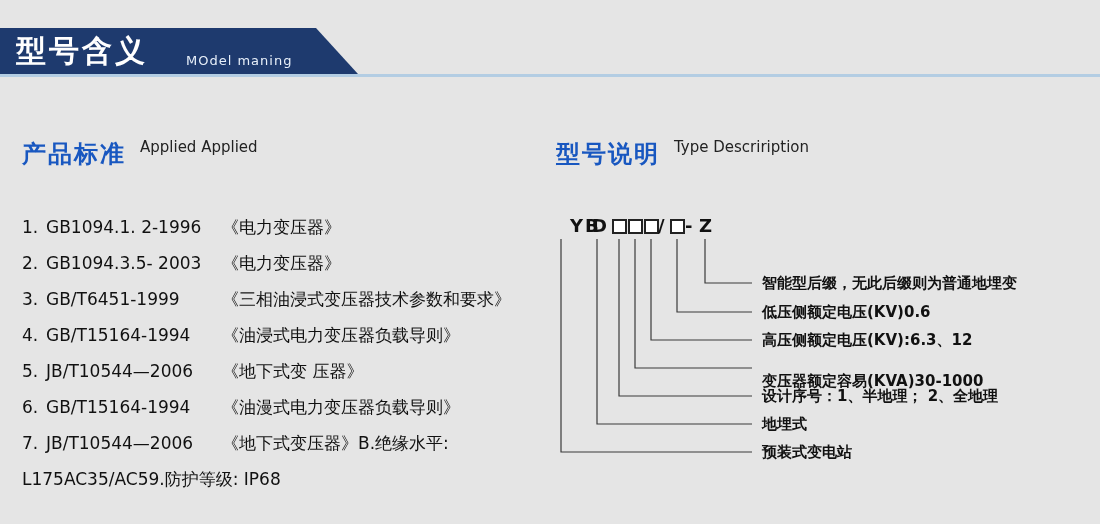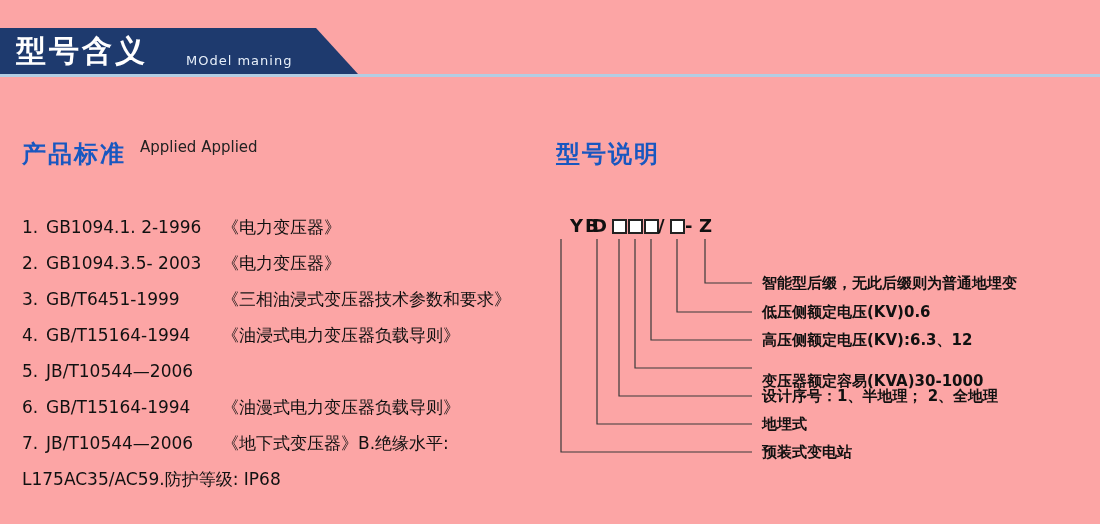--- a/index.html
+++ b/index.html
@@ -1,20 +1,20 @@
 <!DOCTYPE html>
 <html><head>
 <meta charset="utf-8">
 <style>
   html,body{margin:0;padding:0;background:#ffffff;}
   .page{
     position:relative;
     width:1100px;
     height:524px;
-    background:#fca5a5;
+    background:#e5e5e5;
     overflow:hidden;
     font-family:"DejaVu Sans","Liberation Sans",sans-serif;
     color:#111111;
   }
 
   
   .banner-shape{
     position:absolute;left:0;top:28px;
     width:358px;height:46px;
     background:#1e3a6e;
@@ -103,36 +103,38 @@
       <span class="title">《三相油浸式变压器技术参数和要求》</span>
     </div>
     <div class="std-row">
       <span class="num">4.</span>
       <span class="code">GB/T15164-1994</span>
       <span class="title">《油浸式电力变压器负载导则》</span>
     </div>
     <div class="std-row">
       <span class="num">5.</span>
       <span class="code">JB/T10544—2006</span>
+      <span class="title">《地下式变 压器》</span>
     </div>
     <div class="std-row">
       <span class="num">6.</span>
       <span class="code">GB/T15164-1994</span>
       <span class="title">《油漫式电力变压器负载导则》</span>
     </div>
     <div class="std-row">
       <span class="num">7.</span>
       <span class="code">JB/T10544—2006</span>
       <span class="title">《地下式变压器》B.绝缘水平:</span>
     </div>
     <div class="std-cont">L175AC35/AC59.防护等级: IP68</div>
   </div>
 
   <div class="section-heading right">
     <span class="cn">型号说明</span>
+    <span class="en">Type Descriription</span>
   </div>
 
   <div class="diagram">
 
     <div class="model-line">
       <span class="mp yb">YB</span>
       <span class="mp d">D</span>
       <span class="mbox b1"></span>
       <span class="mbox b2"></span>
       <span class="mbox b3"></span>

